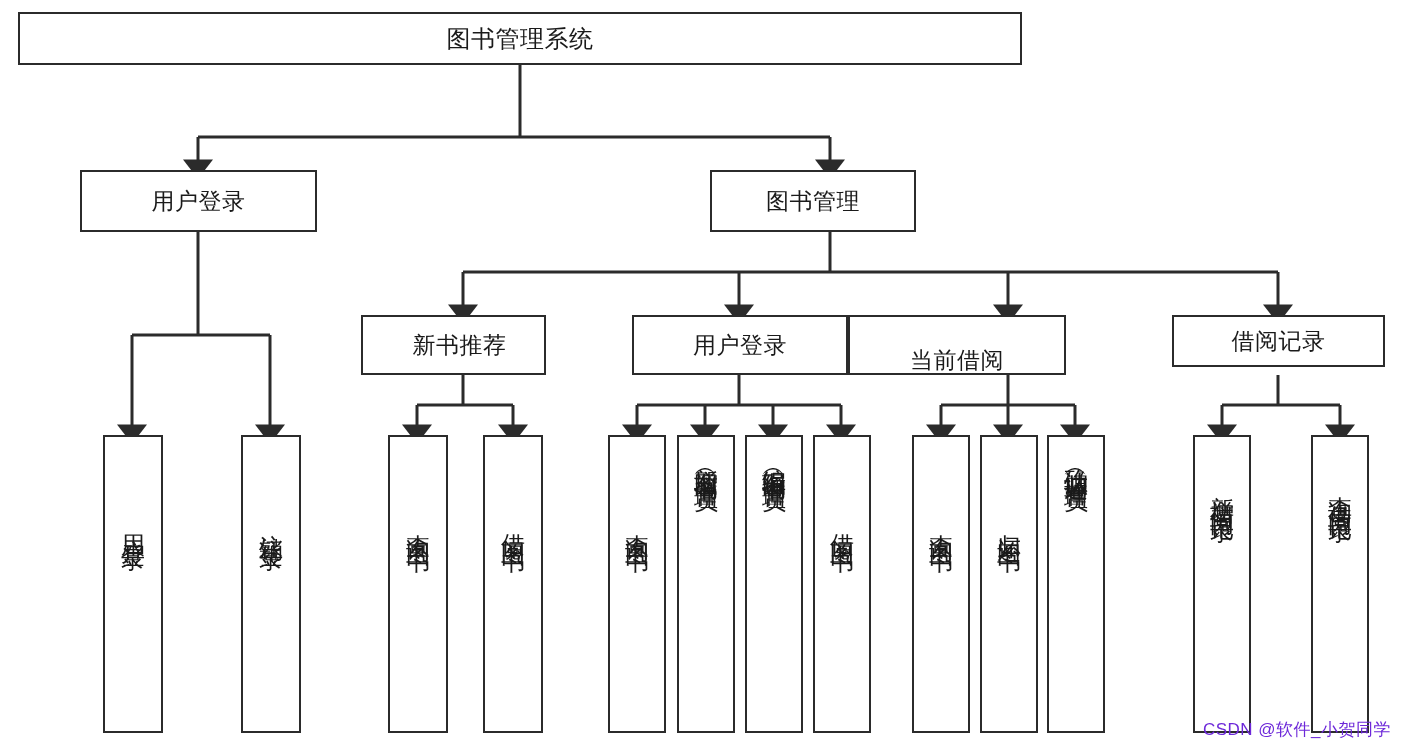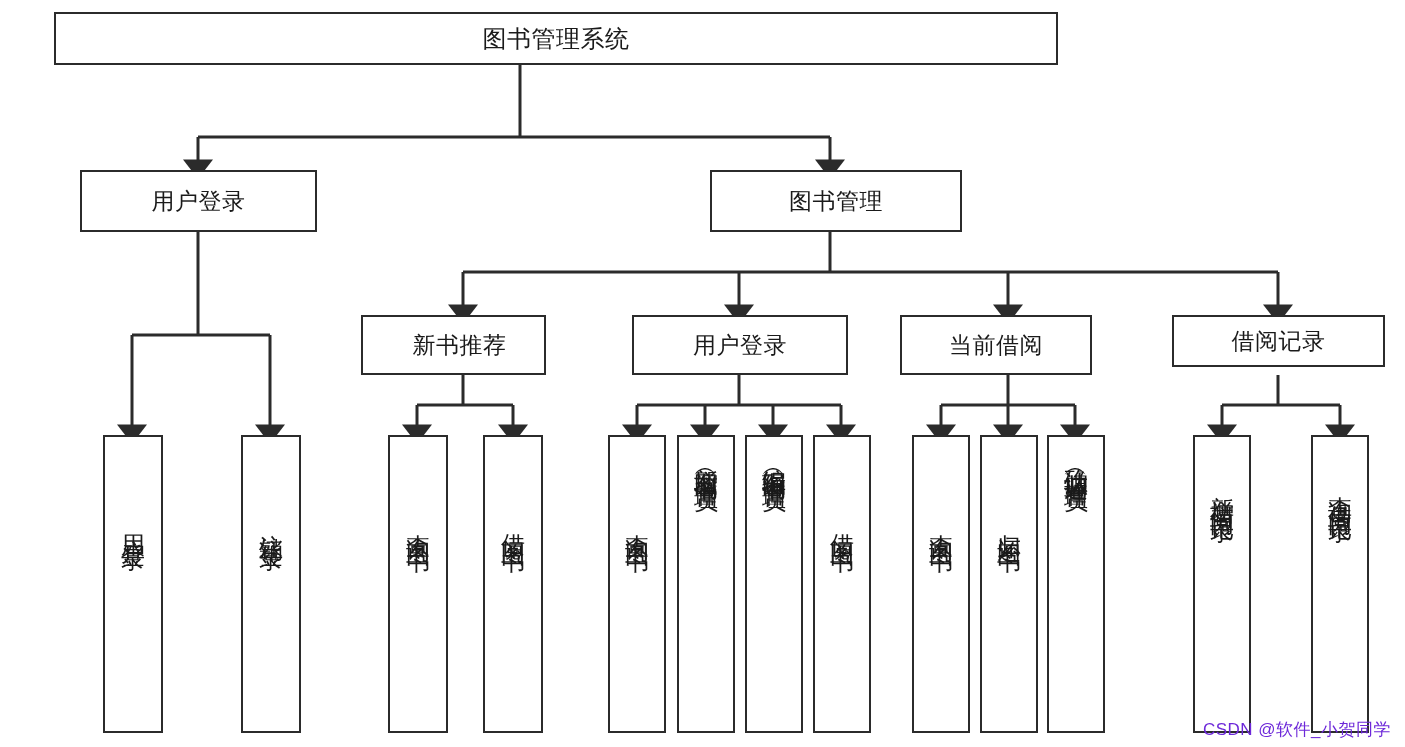--- a/index.html
+++ b/index.html
@@ -124,38 +124,38 @@
       <path d="M1008,405 L1008,431" marker-end="url(#arrow)"></path>
       <path d="M1075,405 L1075,431" marker-end="url(#arrow)"></path>
 
       <path d="M1278,375 L1278,405"></path>
       <path d="M1222,405 L1340,405"></path>
       <path d="M1222,405 L1222,431" marker-end="url(#arrow)"></path>
       <path d="M1340,405 L1340,431" marker-end="url(#arrow)"></path>
     </g>
   </svg>
 
-  <div class="node h-node root" style="left:18px; top:12px; width:1004px; height:53px;margin-left:36px;">
+  <div class="node h-node root" style="left:18px; top:12px; width:1004px; height:53px;">
     <span class="node-label">图书管理系统</span>
   </div>
 
   <div class="node h-node" style="left:80px; top:170px; width:237px; height:62px;">
     <span class="node-label">用户登录</span>
   </div>
-  <div class="node h-node" style="left:710px; top:170px; width:252px; height:62px;">
+  <div class="node h-node" style="left:710px; top:170px; width:206px; height:62px;">
     <span class="node-label">图书管理</span>
   </div>
 
   <div class="node h-node" style="left:361px; top:315px; width:185px; height:60px;padding-left:12px;">
     <span class="node-label">新书推荐</span>
   </div>
   <div class="node h-node" style="left:632px; top:315px; width:216px; height:60px;">
     <span class="node-label">用户登录</span>
   </div>
-  <div class="node h-node" style="left:900px; top:315px; width:192px; height:60px;">
+  <div class="node h-node" style="left:848px; top:315px; width:218px; height:60px;align-items:flex-end;">
     <span class="node-label">当前借阅</span>
   </div>
   <div class="node h-node" style="left:1172px; top:315px; width:213px; height:52px;">
     <span class="node-label">借阅记录</span>
   </div>
 
   <div class="node v-node" style="left:103px; top:435px; width:60px; height:298px; padding-top:78px;">
     <span class="node-label">用户登录</span>
   </div>
   <div class="node v-node" style="left:241px; top:435px; width:60px; height:298px; padding-top:78px;">

